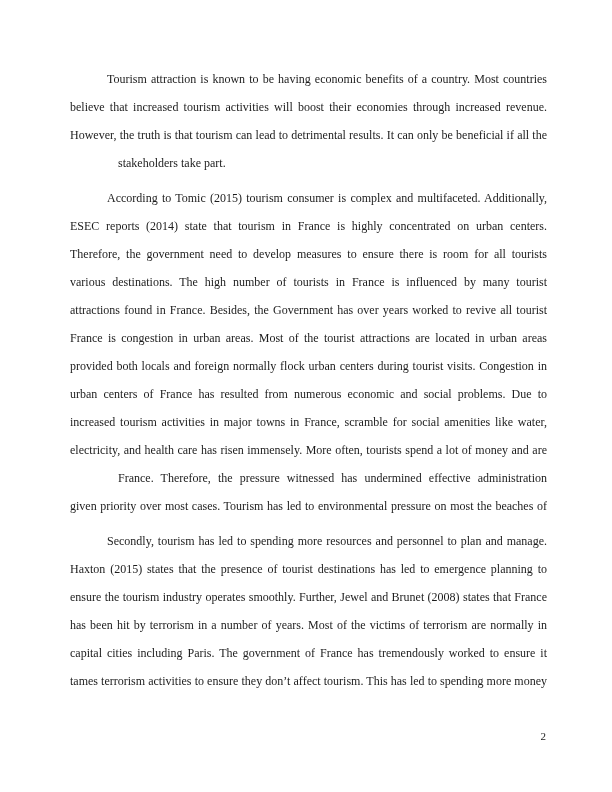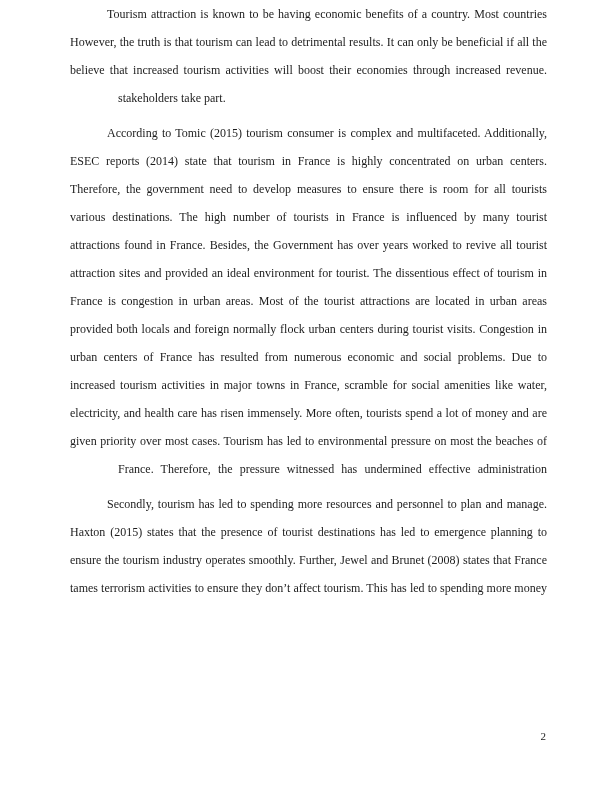--- a/index.html
+++ b/index.html
@@ -14,20 +14,21 @@
     background: #ffffff;
     font-family: "Liberation Serif", "DejaVu Serif", serif;
     color: #1c1c1c;
     overflow: hidden;
   }
   .doc-body {
     position: absolute;
     top: 0;
     left: 70px;
     width: 477px;
+    padding-top: 65px;
   }
   .paragraph {
     margin: 0;
   }
   .paragraph + .paragraph {
     margin-top: 7px;
   }
   .line {
     font-size: 12px;
     line-height: 28px;
@@ -55,42 +56,43 @@
     color: #1c1c1c;
   }
 </style>
 </head>
 <body>
 
 <div class="page">
   <div class="doc-body" id="doc-body">
       <div class="paragraph">
         <div class="line first">Tourism attraction is known to be having economic benefits of a country. Most countries</div>
+        <div class="line">believe that increased tourism activities will boost their economies through increased revenue.</div>
         <div class="line">However, the truth is that tourism can lead to detrimental results. It can only be beneficial if all the</div>
-        <div class="line">believe that increased tourism activities will boost their economies through increased revenue.</div>
         <div class="line lastline">stakeholders take part.</div>
       </div>
       <div class="paragraph">
         <div class="line first">According to Tomic (2015) tourism consumer is complex and multifaceted. Additionally,</div>
         <div class="line">ESEC reports (2014) state that tourism in France is highly concentrated on urban centers.</div>
         <div class="line">Therefore, the government need to develop measures to ensure there is room for all tourists visiting</div>
         <div class="line">various destinations. The high number of tourists in France is influenced by many tourist</div>
         <div class="line">attractions found in France. Besides, the Government has over years worked to revive all tourist</div>
-        <div class="line">attraction sites and provided an ideal environment for tourist.  The dissentious effect of tourism in</div>
         <div class="line">France is congestion in urban areas. Most of the tourist attractions are located in urban areas .hence,</div>
         <div class="line">provided both locals and foreign normally flock urban centers during tourist visits.  Congestion in</div>
         <div class="line">urban centers of France has resulted from numerous economic and social problems. Due to</div>
         <div class="line">increased tourism activities in major towns in France, scramble for social amenities like water,</div>
         <div class="line">electricity, and health care has risen immensely. More often, tourists spend a lot of money and are</div>
+        <div class="line lastline">France. Therefore, the pressure witnessed has undermined effective administration France.</div>
         <div class="line">given priority over most cases. Tourism has led to environmental pressure on most the beaches of</div>
-        <div class="line lastline">France. Therefore, the pressure witnessed has undermined effective administration France.</div>
       </div>
       <div class="paragraph">
         <div class="line first">Secondly, tourism has led to spending more resources and personnel to plan and manage.</div>
         <div class="line">Haxton (2015) states that the presence of tourist destinations has led to emergence planning to</div>
         <div class="line">ensure the tourism industry operates smoothly. Further, Jewel and Brunet (2008) states that France</div>
+        <div class="line">has been hit by terrorism in a number of years. Most of the victims of terrorism are normally in</div>
+        <div class="line">capital cities including Paris. The government of France has tremendously worked to ensure it</div>
         <div class="line">tames terrorism activities to ensure they don’t affect tourism. This has led to spending more money</div>
       </div>
     </div>
   <div class="footer">
     <span class="page-num">2</span>
   </div>
 </div>
 
 </body></html>

